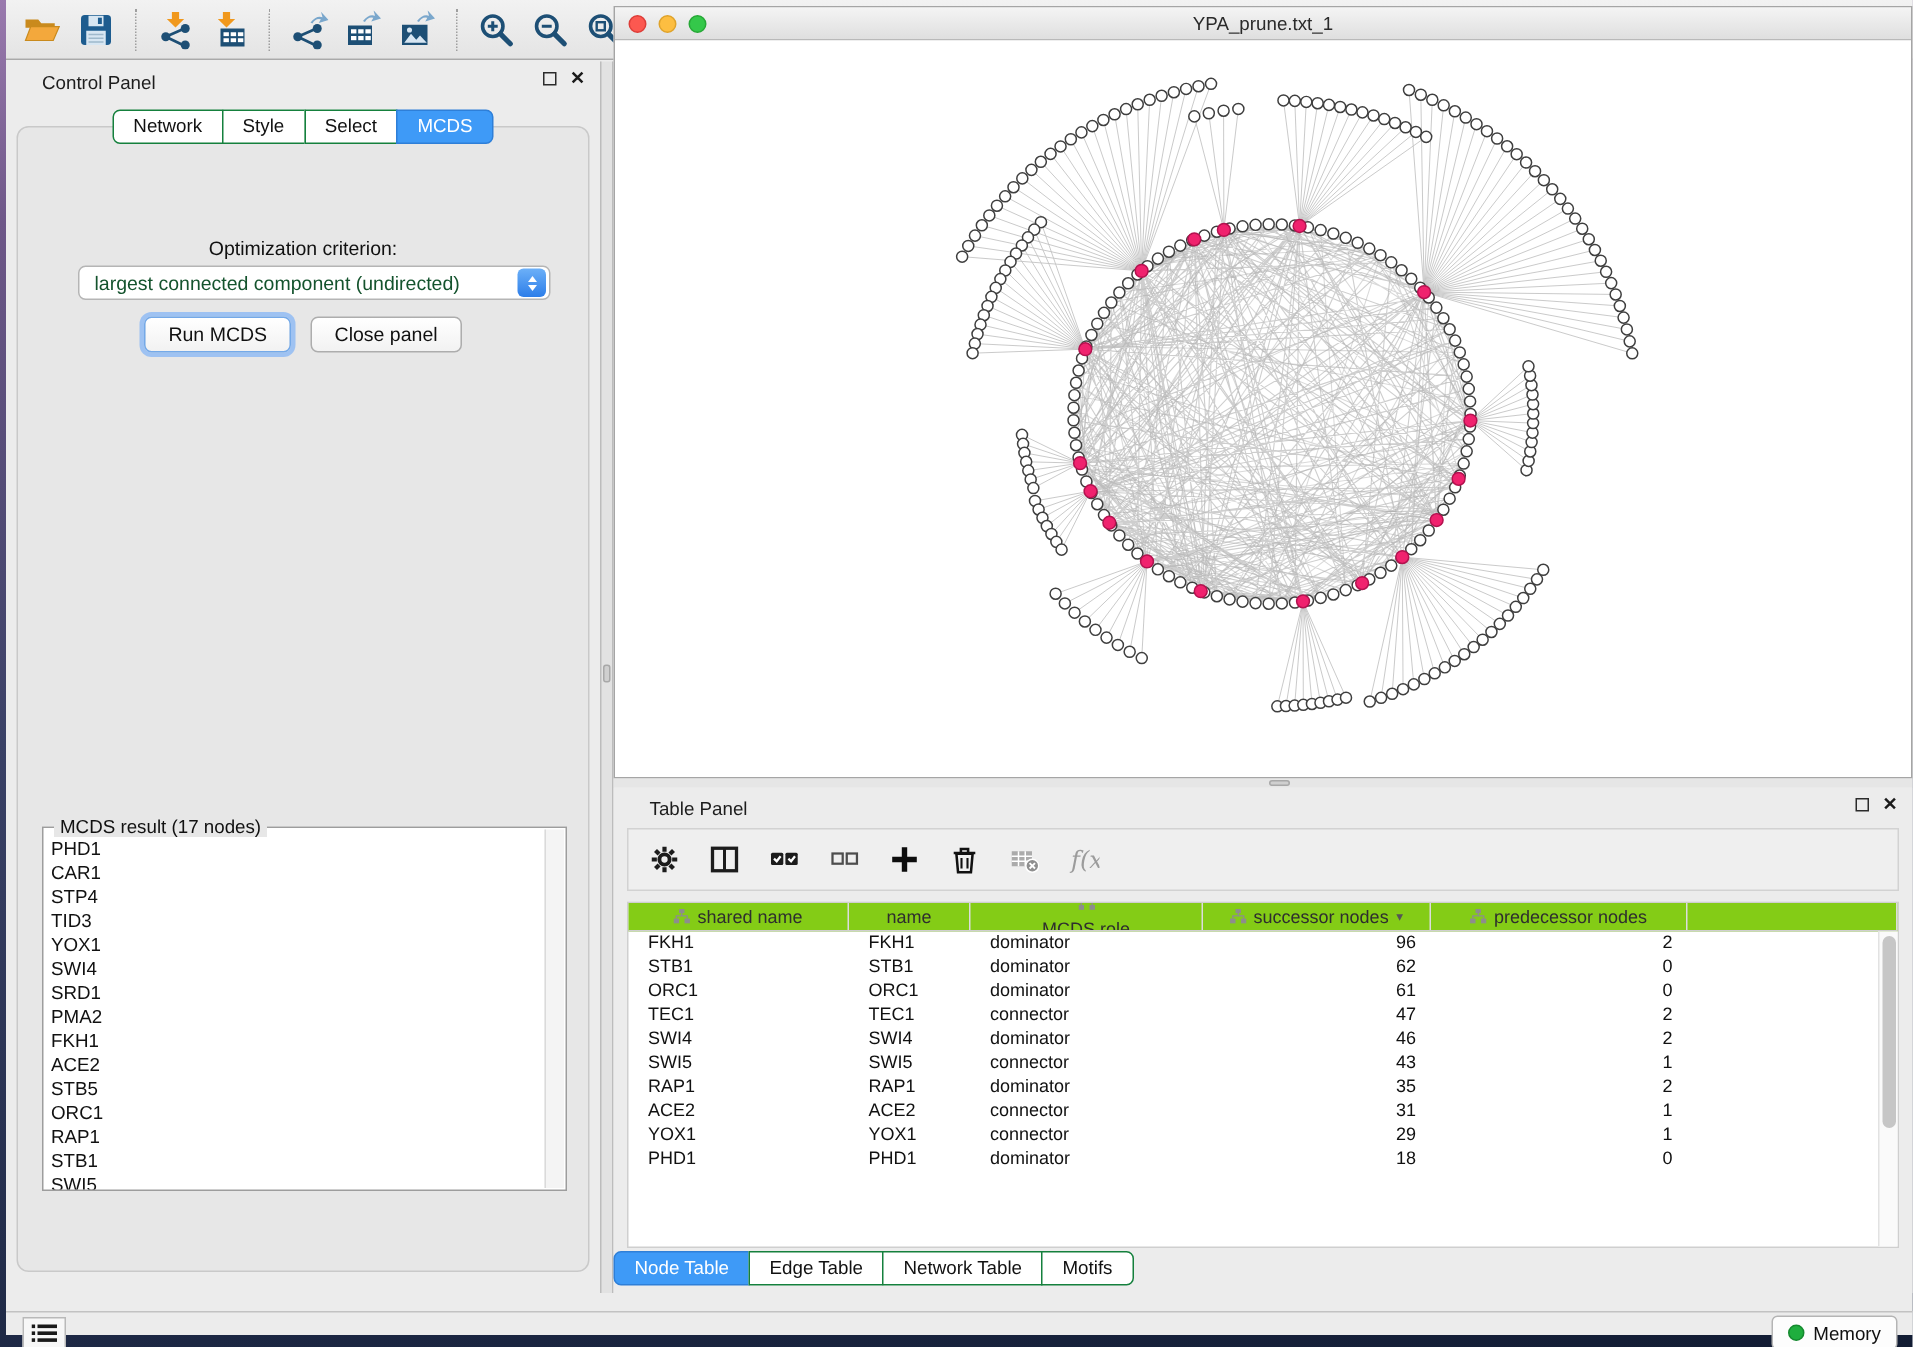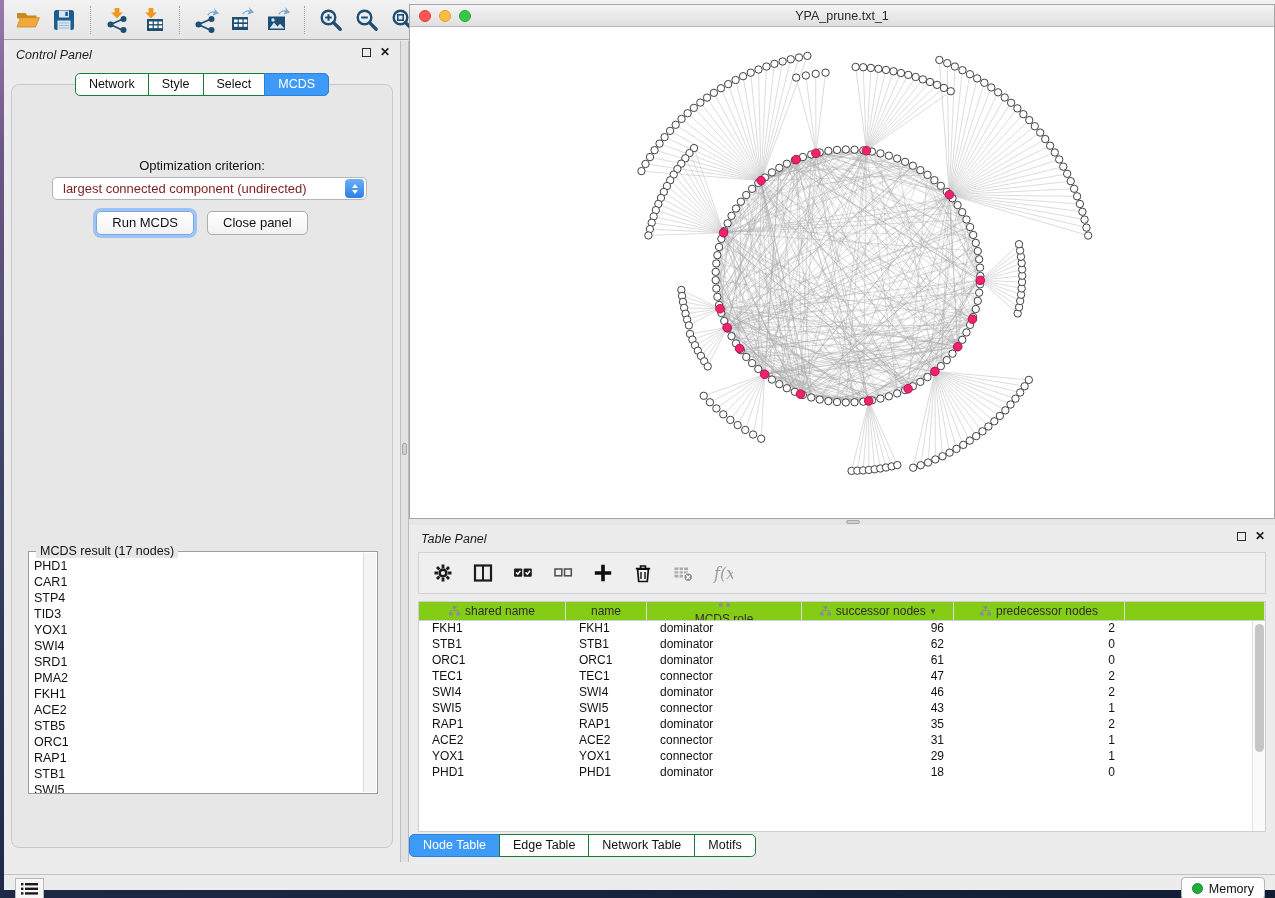--- a/index.html
+++ b/index.html
@@ -19,38 +19,38 @@
   .tbtn svg { width:26px; height:26px; }
   .tsep { width:1px; height:28px; border-left:1px dotted #9f9f9f; margin:0 8px; }
   #searchbox { position:absolute; right:18px; top:8px; width:265px; height:25px;
     background:#fff; border:1px solid #c3c3c3; border-radius:13px;
     display:flex; align-items:center; padding-left:9px; }
   #searchbox input { border:none; outline:none; flex:1; font:12px "Liberation Sans",sans-serif; background:transparent; margin-left:6px; }
 
   
   #control-panel { position:absolute; left:0; top:41px; width:396px; bottom:28px; background:#ececec; }
   .panel-head { position:absolute; left:0; right:0; top:0; height:26px; }
-  .panel-title { position:absolute; left:12px; top:7px; font-size:12.5px; color:#1d1d1d;font-style:italic; }
+  .panel-title { position:absolute; left:24px; top:7px; font-size:12.5px; color:#1d1d1d; }
   .wbtns { position:absolute; right:10px; top:6px; display:flex; gap:9px; align-items:center; }
   .float-ico { width:9px; height:9px; border:1.6px solid #2b2b2b; }
   .close-ico { font-size:12px; font-weight:bold; color:#1a1a1a; line-height:11px; }
 
   #cp-card { position:absolute; left:7px; right:7px; top:43px; bottom:14px;
     background:#e7e7e7; border:1px solid #c9c9c9; border-radius:8px; }
   #cp-tabs { position:absolute; left:0; right:0; top:32px; display:flex; justify-content:center; z-index:3; }
   .seg { background:#fff; border:1px solid #15803d; margin-left:-1px; padding:3px 13px;
     font-size:12.5px; color:#111; line-height:15px; }
   .seg:first-child { border-radius:5px 0 0 5px; margin-left:0; }
   .seg:last-child { border-radius:0 5px 5px 0; }
   .seg.sel { background:#3e9af7; border-color:#2e7fd8; color:#fff; }
 
   #opt-label { position:absolute; left:0; right:0; top:73px; text-align:center; font-size:13px; color:#111; }
   #opt-select { position:absolute; left:40px; top:92px; width:315px; height:23px; background:#fff;
     border:1px solid #b5b5b5; border-radius:5px; display:flex; align-items:center; }
-  #opt-select .val { flex:1; padding-left:10px; font-size:13px; color:#7f1d1d; white-space:nowrap; }
+  #opt-select .val { flex:1; padding-left:10px; font-size:13px; color:#14532d; white-space:nowrap; }
   .stepper { width:19px; height:19px; margin-right:2px; border-radius:4px;
     background:linear-gradient(#6cb0f8,#2d7ee9); display:flex; flex-direction:column;
     align-items:center; justify-content:center; gap:2px; }
   .stepper .up { width:0;height:0;border-left:3.5px solid transparent;border-right:3.5px solid transparent;border-bottom:4px solid #fff; }
   .stepper .dn { width:0;height:0;border-left:3.5px solid transparent;border-right:3.5px solid transparent;border-top:4px solid #fff; }
 
   #cp-buttons { position:absolute; left:0; right:0; top:126px; display:flex; justify-content:center; gap:13px; }
   .btn { background:linear-gradient(#ffffff,#f2f2f2); border:1px solid #adadad; border-radius:5px;
     font-size:13px; color:#111; padding:3px 15px; line-height:16px; }
   .btn.focus { box-shadow:0 0 0 3px rgba(110,170,250,.6); border-color:#74a9e8; }

